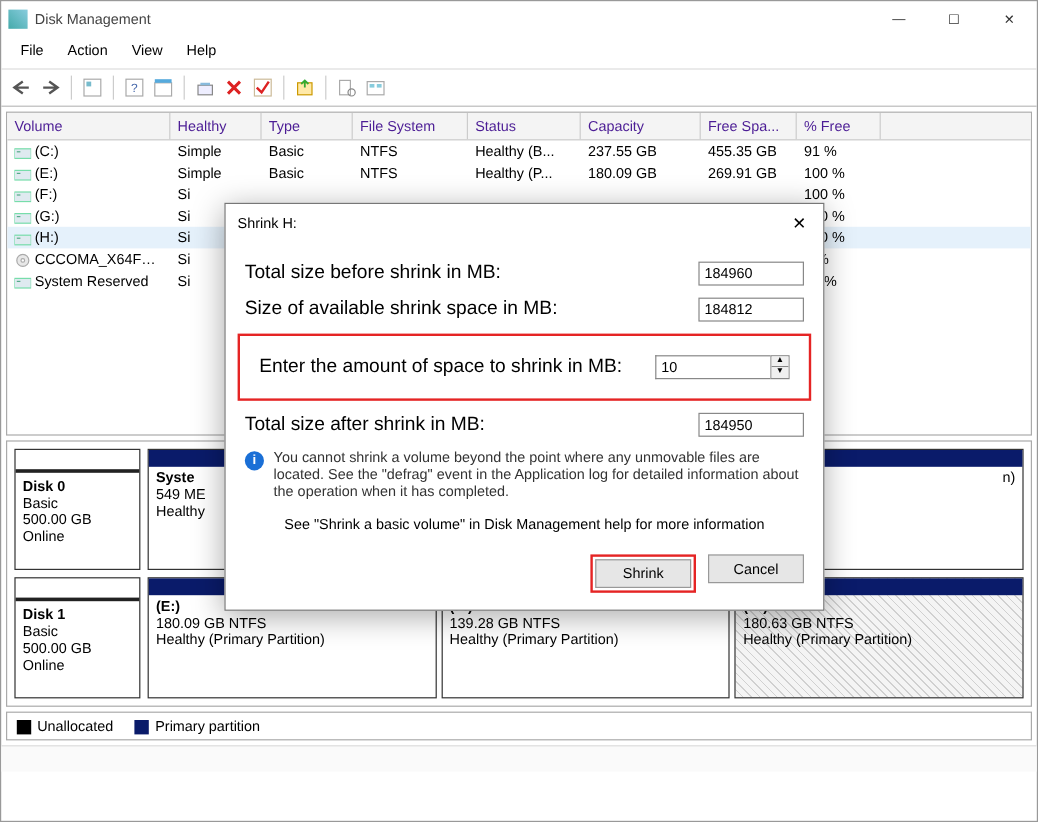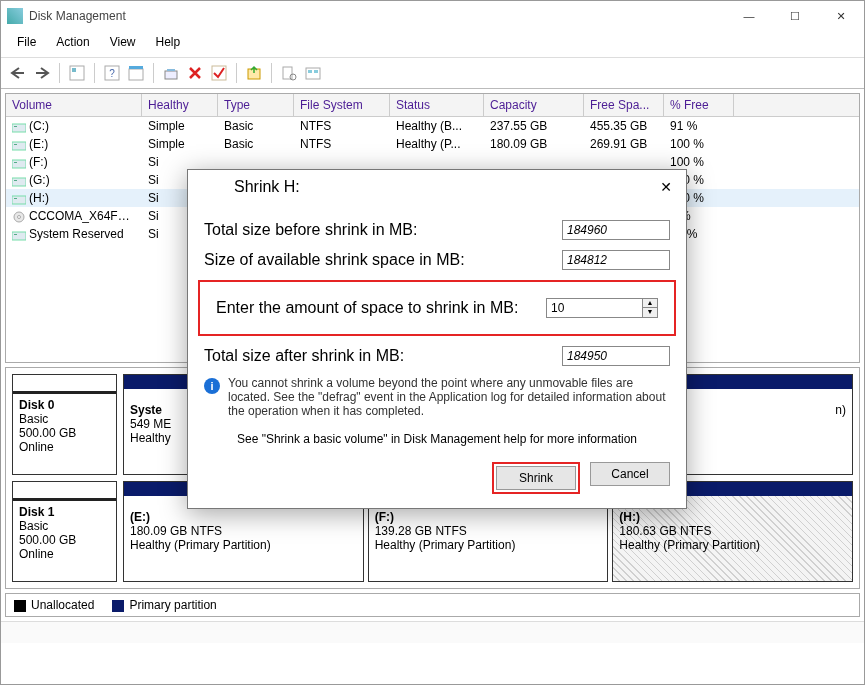--- a/index.html
+++ b/index.html
@@ -59,45 +59,45 @@
 .c-vol{width:136px;} .c-lay{width:76px;} .c-type{width:76px;}
 .c-fs{width:96px;} .c-stat{width:94px;} .c-cap{width:100px;}
 .c-free{width:80px;} .c-pf{width:70px;}
 .vol-icon{ width:14px; height:12px; display:inline-block; vertical-align:middle; margin-right:3px; }
 
 .diskmap-wrap { border:1px solid #aaa; margin:0 4px; padding:0; }
 .disk-row { display:flex; margin:6px; gap:6px; align-items:stretch; }
 .disk-label-box { width:105px; border:1px solid #333; padding:20px 6px; }
 .disk-label-box .dtitle{ font-weight:bold; }
 .part-row { flex:1; display:flex; gap:4px; }
-.part-box { flex:1; border:1px solid #333; position:relative; padding:28px 6px 4px 6px; min-height:78px; }
+.part-box { flex:1; border:1px solid #333; position:relative; padding:16px 6px 4px 6px; min-height:78px; }
 .part-box .stripe { position:absolute; left:0; right:0; top:0; height:14px; background:#0a1b6a; }
 .part-box.hatch { background:
   repeating-linear-gradient(45deg,#f4f4f4 0,#f4f4f4 4px,#d0d0d0 4px,#d0d0d0 5px);
 }
 .part-box .pname{font-weight:bold;}
 
 .legend { border:1px solid #aaa; margin:4px; padding:4px 8px; display:flex; gap:18px; align-items:center; }
 .legend .sw{width:12px;height:12px;display:inline-block;margin-right:5px;vertical-align:middle;}
 .legend .sw.black{background:#000;} .legend .sw.blue{background:#0a1b6a;}
 
 .statusbar { height:22px; border-top:1px solid #ddd; background:#fafafa; }
 
 .dialog {
   position:absolute; left:186px; top:168px; width:500px; height:340px;
   background:#fff; border:1px solid #777; box-shadow:0 5px 25px rgba(0,0,0,.35);
   padding:0; display:flex; flex-direction:column;
 }
 .dialog .dlg-title{ display:flex; align-items:center; padding:8px 10px; }
-.dialog .dlg-title .t{ flex:1; font-size:16px;margin-left:36px; }
+.dialog .dlg-title .t{ flex:1; font-size:12px; }
 .dialog .dlg-title .x{ font-size:14px; width:20px; text-align:center; }
 .dialog .dlg-body{ flex:1; padding:6px 16px 0 16px; }
 .dlg-row{ display:flex; align-items:center; margin:10px 0; }
 .dlg-row label{ flex:1; font-size:16px; }
-.dlg-row .val{ width:108px; border:1px solid #888; padding:2px 4px; height:20px; font-size:12px; background:#fff;font-style:italic; }
+.dlg-row .val{ width:88px; border:1px solid #888; padding:2px 4px; height:20px; font-size:12px; background:#fff; }
 .dlg-row .val.ro{ background:#fff; }
 .dlg-row.hl{ border:2px solid #e52424; padding:16px; margin:6px -6px; }
 .spinner{ display:flex; }
 .spinner input{ width:96px; border:1px solid #888; border-right:0; padding:2px 4px; height:20px; font-size:12px; font-family:inherit; }
 .spinner .spins{ display:flex; flex-direction:column; border:1px solid #888; }
 .spinner .spins div{ height:9px; width:14px; font-size:7px; line-height:7px; text-align:center; background:#f0f0f0; cursor:pointer; }
 .spinner .spins div:first-child{ border-bottom:1px solid #888; }
 .info-row{ display:flex; gap:8px; margin:8px 0 14px 0; font-size:12px; color:#333; }
 .info-row .info-icon{ width:16px; height:16px; border-radius:50%; background:#1a6fd6; color:#fff; display:flex; align-items:center; justify-content:center; font-size:11px; font-weight:bold; flex-shrink:0; margin-top:2px; }
 .help-row{ text-align:center; font-size:12px; margin:8px 0 16px 0; }

